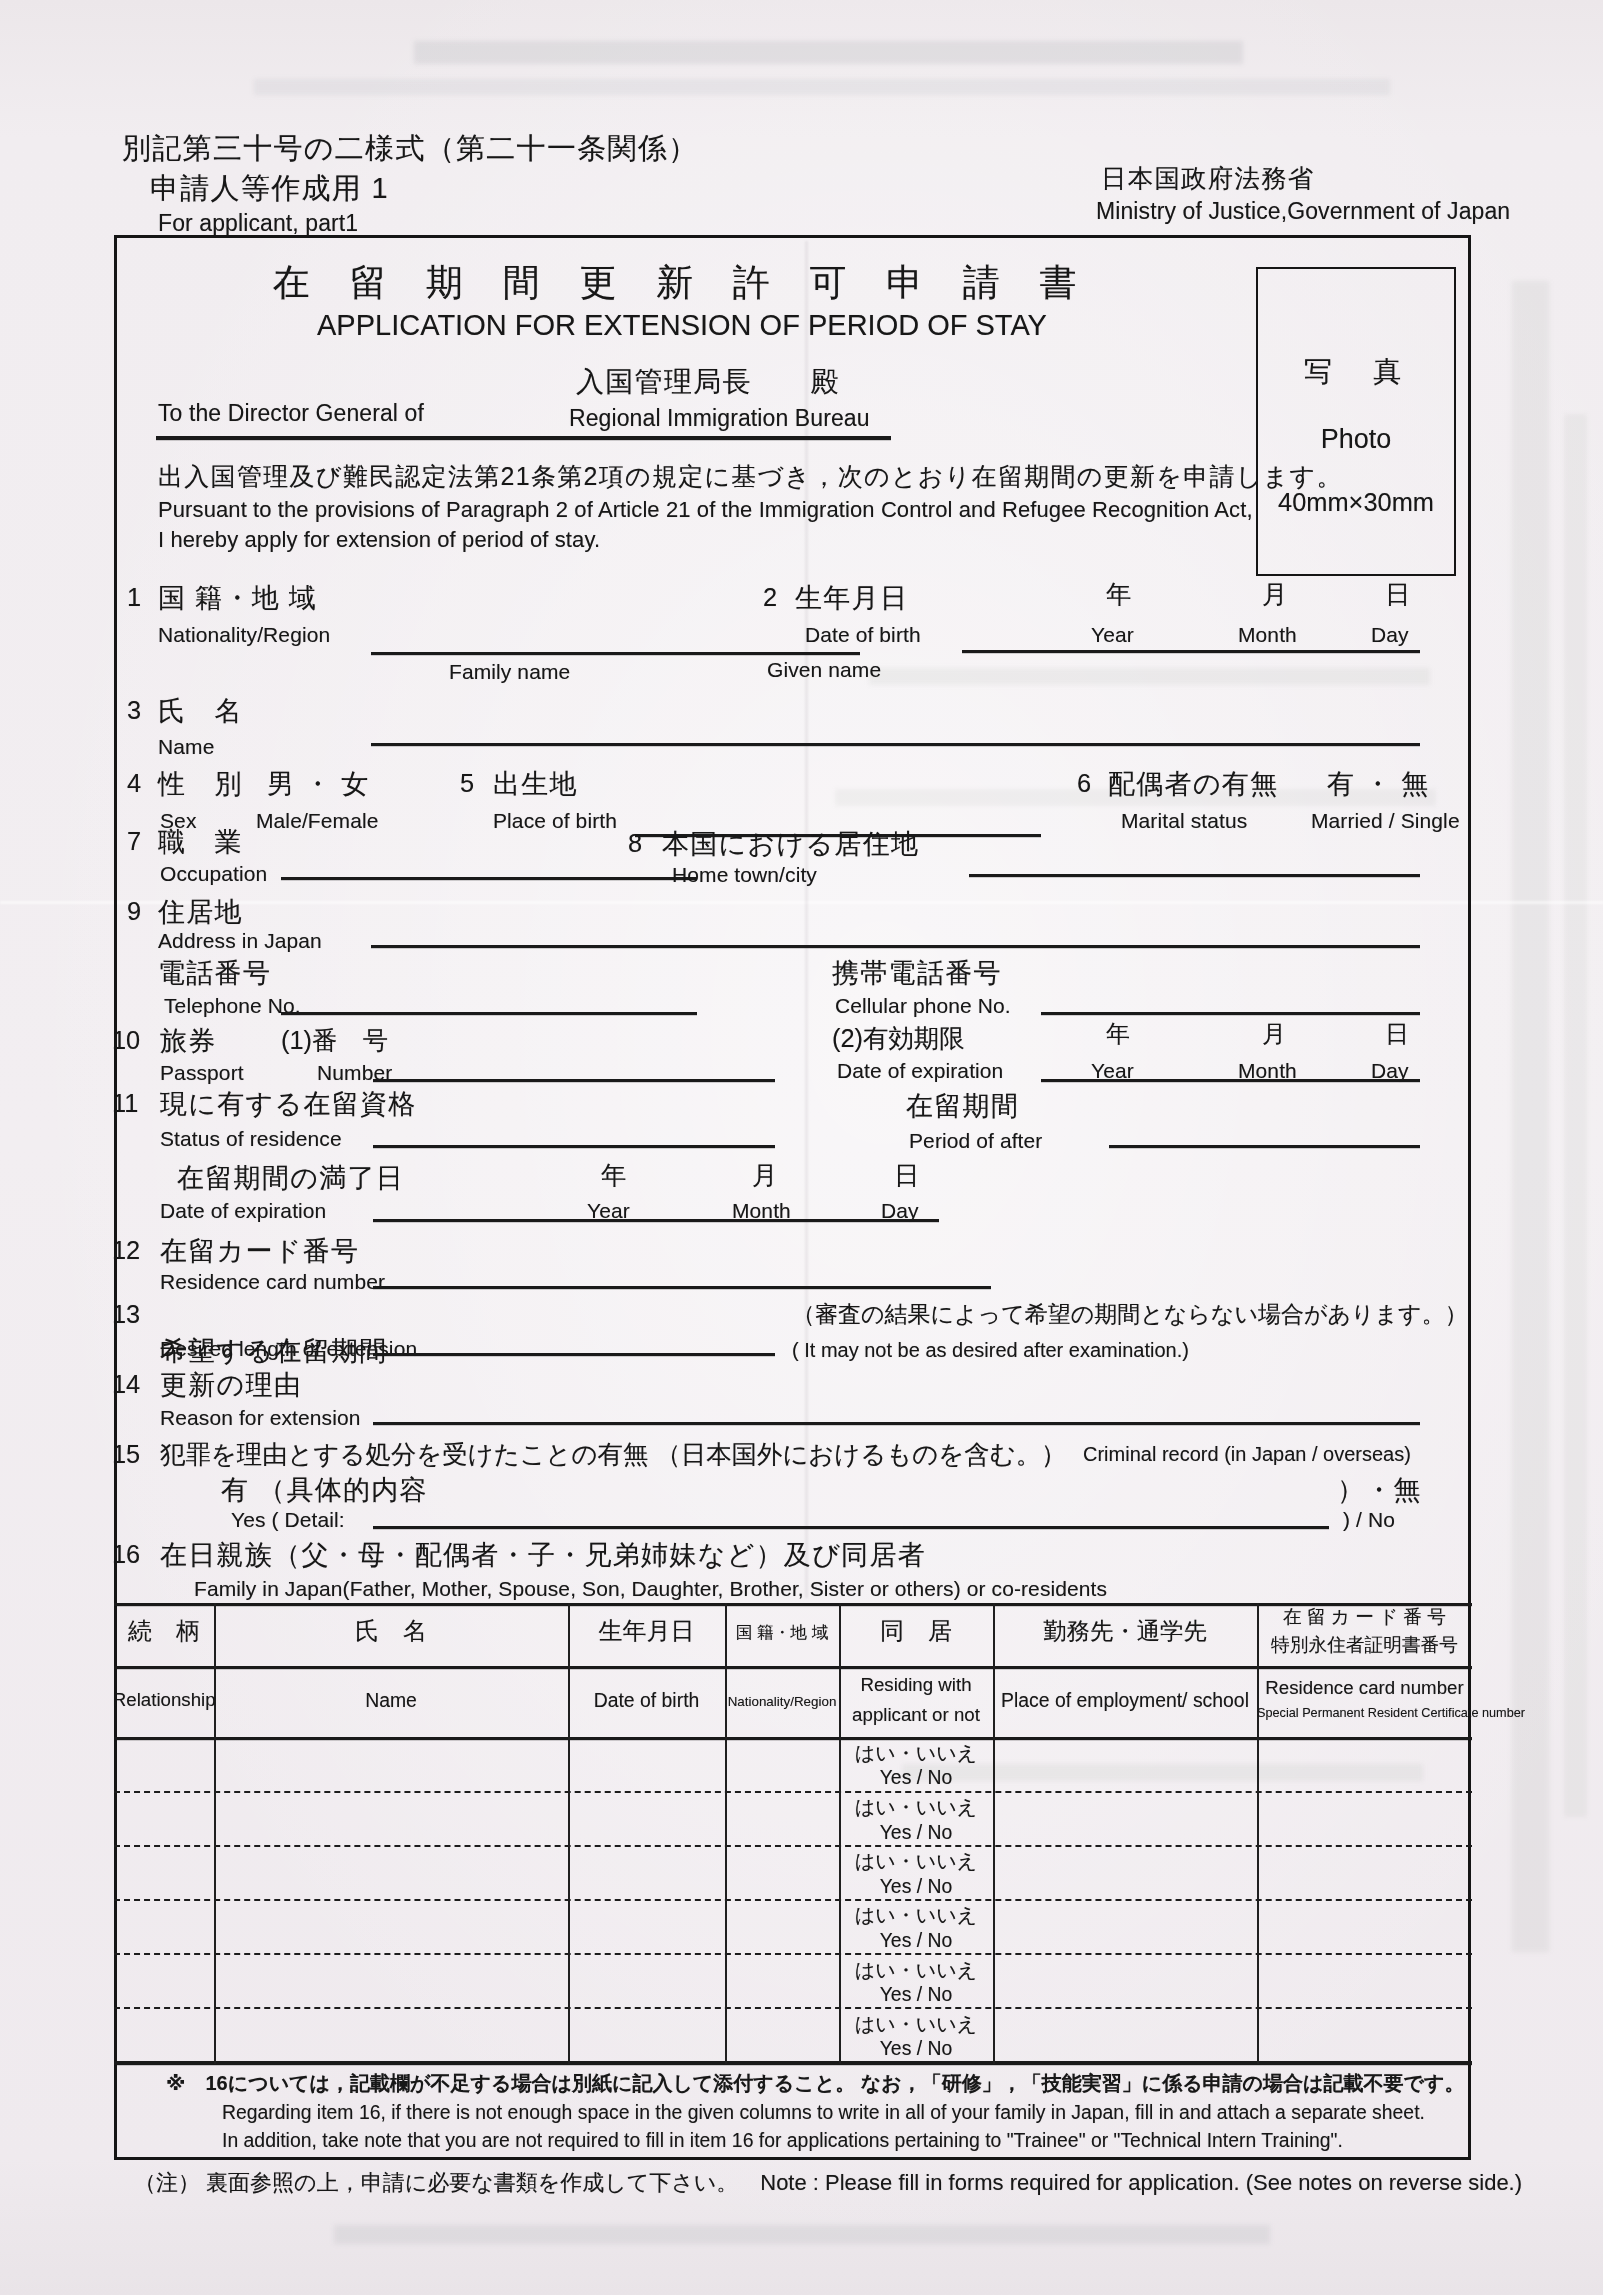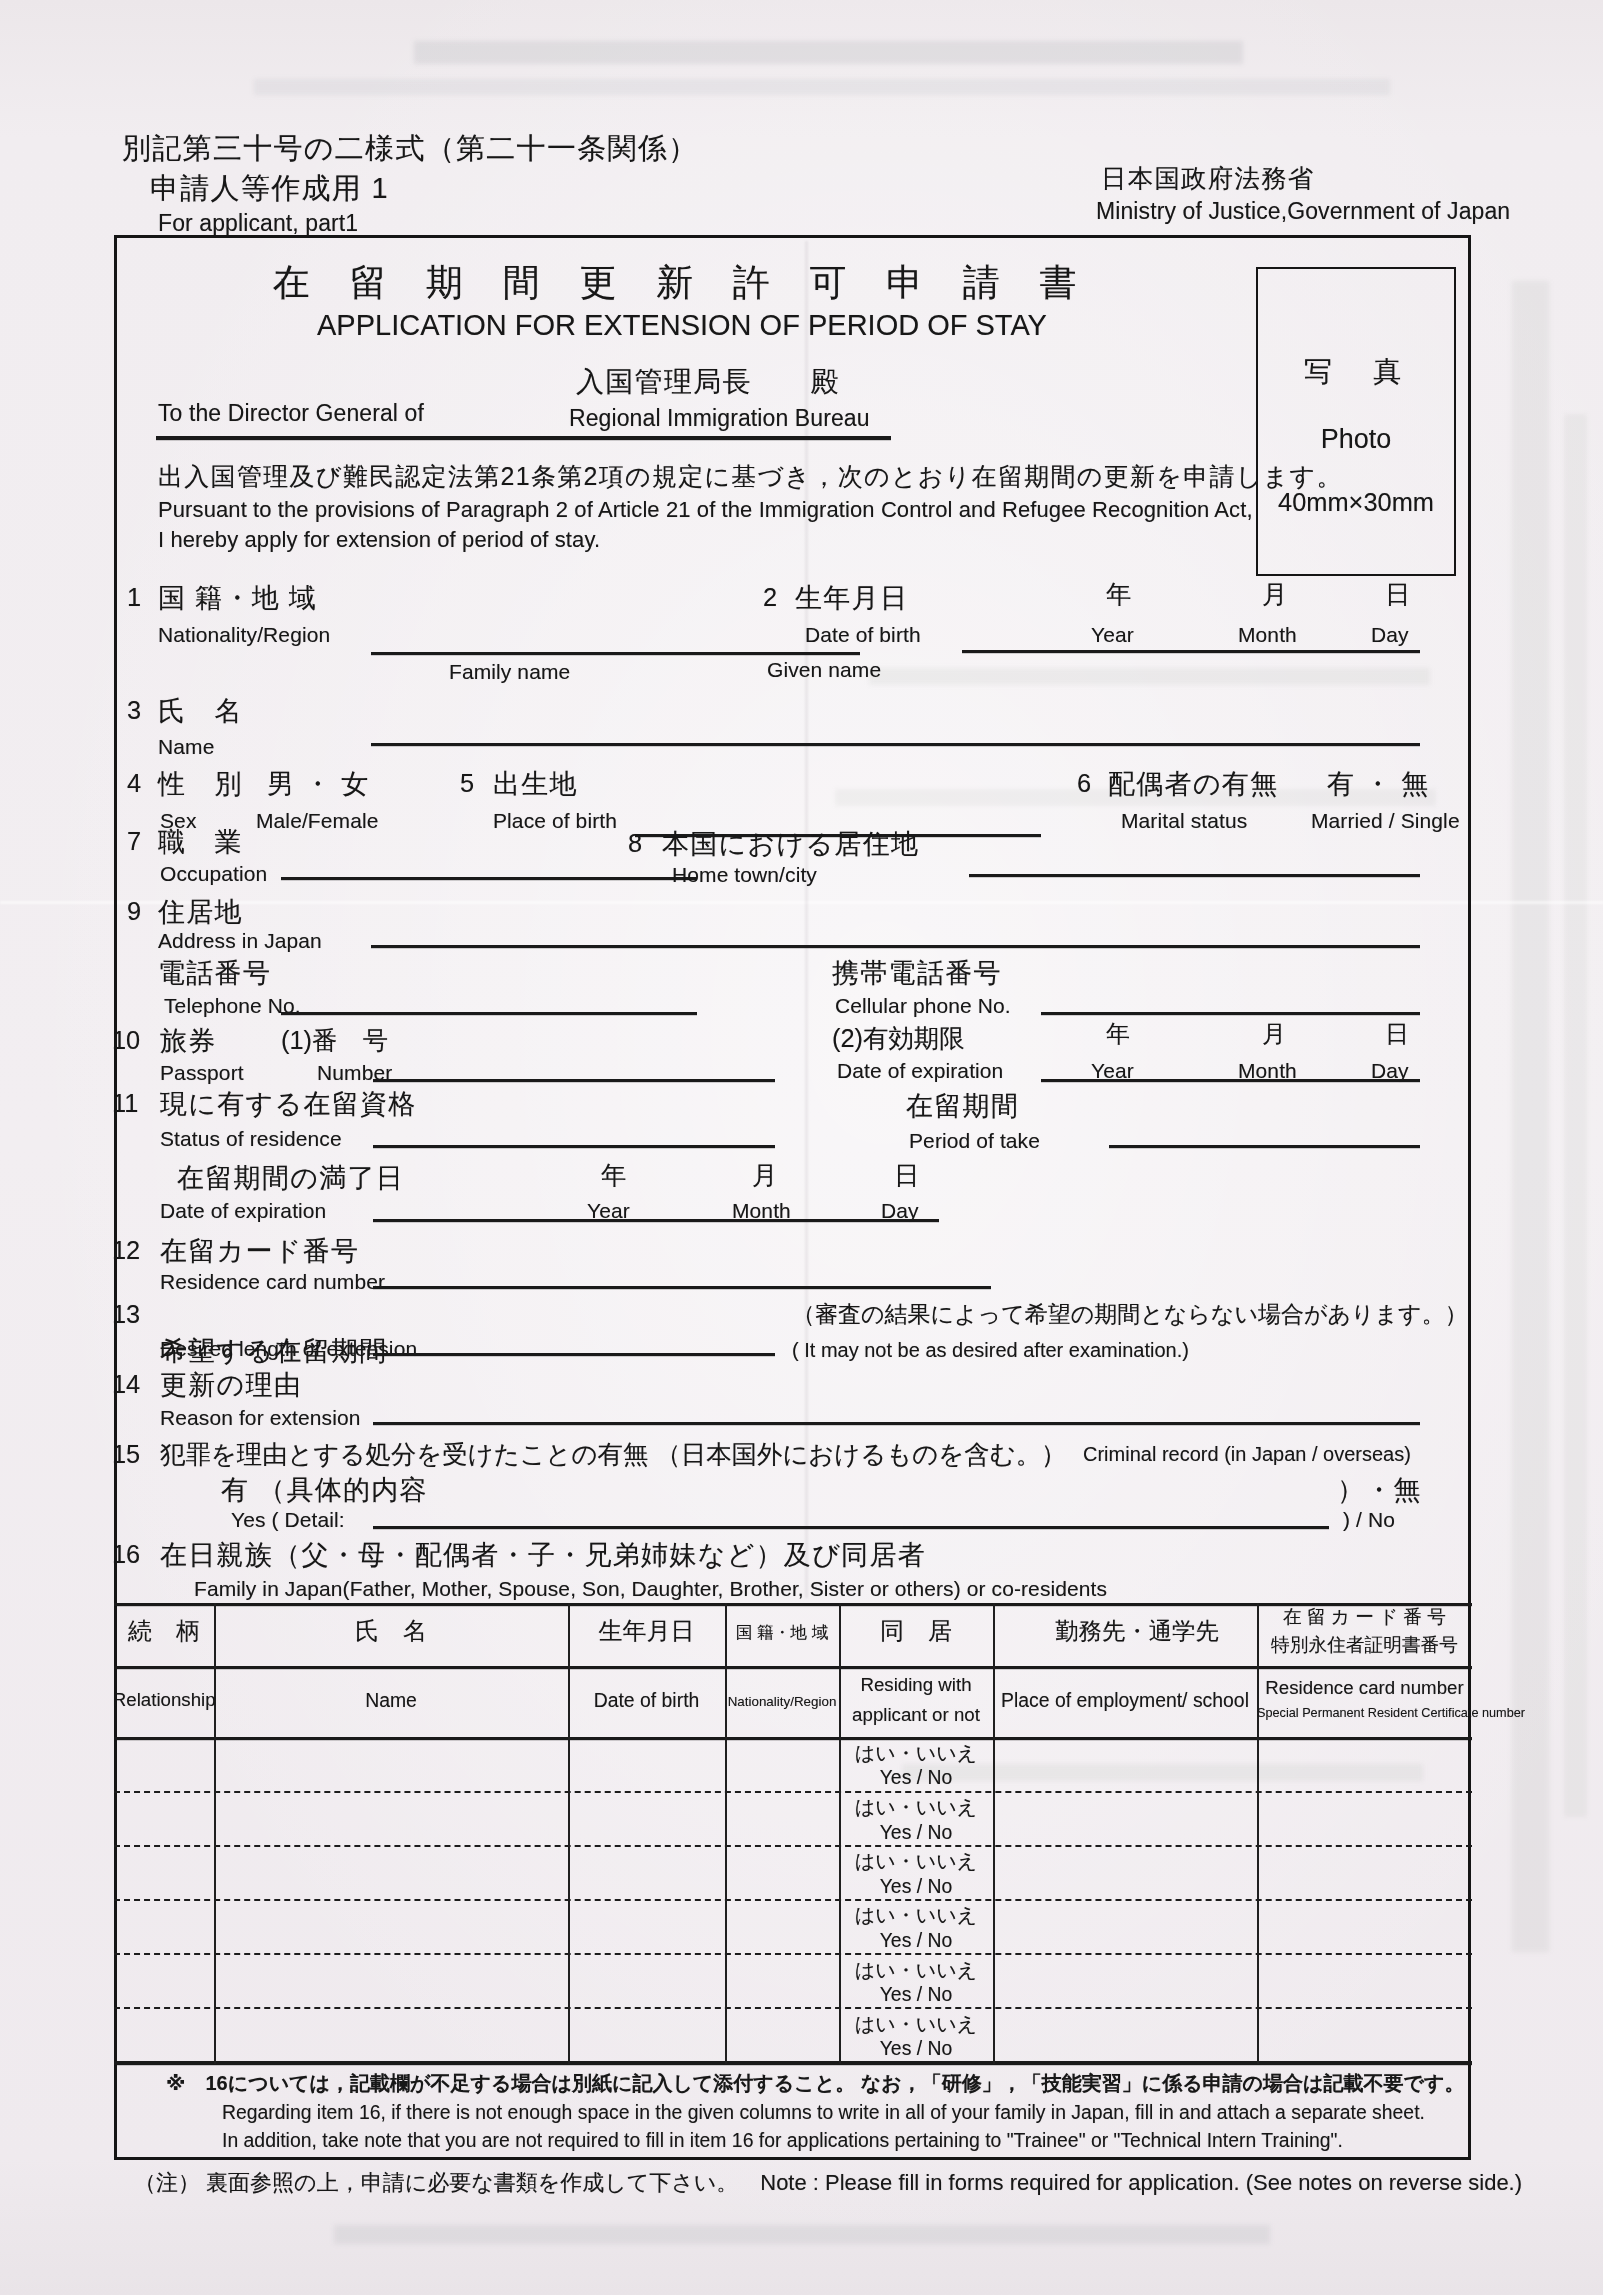--- a/index.html
+++ b/index.html
@@ -143,21 +143,21 @@
   <div class="t en" style="left:1091px;top:1059px;">Year</div>
   <div class="t en" style="left:1238px;top:1059px;">Month</div>
   <div class="t en" style="left:1371px;top:1059px;">Day</div>
   <div class="line" style="left:1041px;top:1079px;width:379px;"></div>
 
   <div class="t num" style="left:112px;top:1089px;">11</div>
   <div class="t jp" style="left:160px;top:1089px;">現に有する在留資格</div>
   <div class="t en" style="left:160px;top:1127px;">Status of residence</div>
   <div class="line" style="left:373px;top:1145px;width:402px;"></div>
   <div class="t jp" style="left:906px;top:1091px;">在留期間</div>
-  <div class="t en" style="left:909px;top:1129px;">Period of take</div>
+  <div class="t en" style="left:909px;top:1129px;">Period of after</div>
   <div class="line" style="left:1109px;top:1145px;width:311px;"></div>
 
   <div class="t jp" style="left:160px;top:1163px;margin-left:17px;">在留期間の満了日</div>
   <div class="t en" style="left:160px;top:1199px;">Date of expiration</div>
   <div class="t jps" style="left:601px;top:1161px;">年</div>
   <div class="t jps" style="left:752px;top:1161px;">月</div>
   <div class="t jps" style="left:894px;top:1161px;">日</div>
   <div class="t en" style="left:587px;top:1199px;">Year</div>
   <div class="t en" style="left:732px;top:1199px;">Month</div>
   <div class="t en" style="left:881px;top:1199px;">Day</div>
@@ -210,21 +210,21 @@
     <div class="vline" style="left:611px;top:0;height:461px;"></div>
     <div class="vline" style="left:725px;top:0;height:461px;"></div>
     <div class="vline" style="left:879px;top:0;height:461px;"></div>
     <div class="vline" style="left:1143px;top:0;height:461px;"></div>
 
     <div class="t center" style="left:0;top:14.7px;width:100px;font-size:24px;">続　柄</div>
     <div class="t center" style="left:100px;top:14.7px;width:354px;font-size:24px;">氏　名</div>
     <div class="t center" style="left:454px;top:14.7px;width:157px;font-size:24px;">生年月日</div>
     <div class="t center" style="left:611px;top:21.4px;width:114px;font-size:16.7px;">国 籍・地 域</div>
     <div class="t center" style="left:725px;top:14.7px;width:154px;font-size:24px;">同　居</div>
-    <div class="t center" style="left:879px;top:14.7px;width:264px;font-size:23.4px;margin-left:12px;">勤務先・通学先</div>
+    <div class="t center" style="left:879px;top:14.7px;width:264px;font-size:23.4px;">勤務先・通学先</div>
     <div class="t center" style="left:1143px;top:4px;width:215px;font-size:18.7px;">在 留 カ ー ド 番 号</div>
     <div class="t center" style="left:1143px;top:32px;width:215px;font-size:18.7px;">特別永住者証明書番号</div>
 
     <div class="t center" style="left:-5.3px;top:87px;width:111px;font-size:18.7px;">Relationship</div>
     <div class="t center" style="left:100px;top:87px;width:354px;font-size:19.4px;">Name</div>
     <div class="t center" style="left:454px;top:87px;width:157px;font-size:19.4px;">Date of birth</div>
     <div class="t center" style="left:611px;top:91px;width:114px;font-size:13.4px;">Nationality/Region</div>
     <div class="t center" style="left:725px;top:72px;width:154px;font-size:18.7px;">Residing with</div>
     <div class="t center" style="left:725px;top:102px;width:154px;font-size:18.7px;">applicant or not</div>
     <div class="t center" style="left:879px;top:87px;width:264px;font-size:19.4px;">Place of employment/ school</div>

